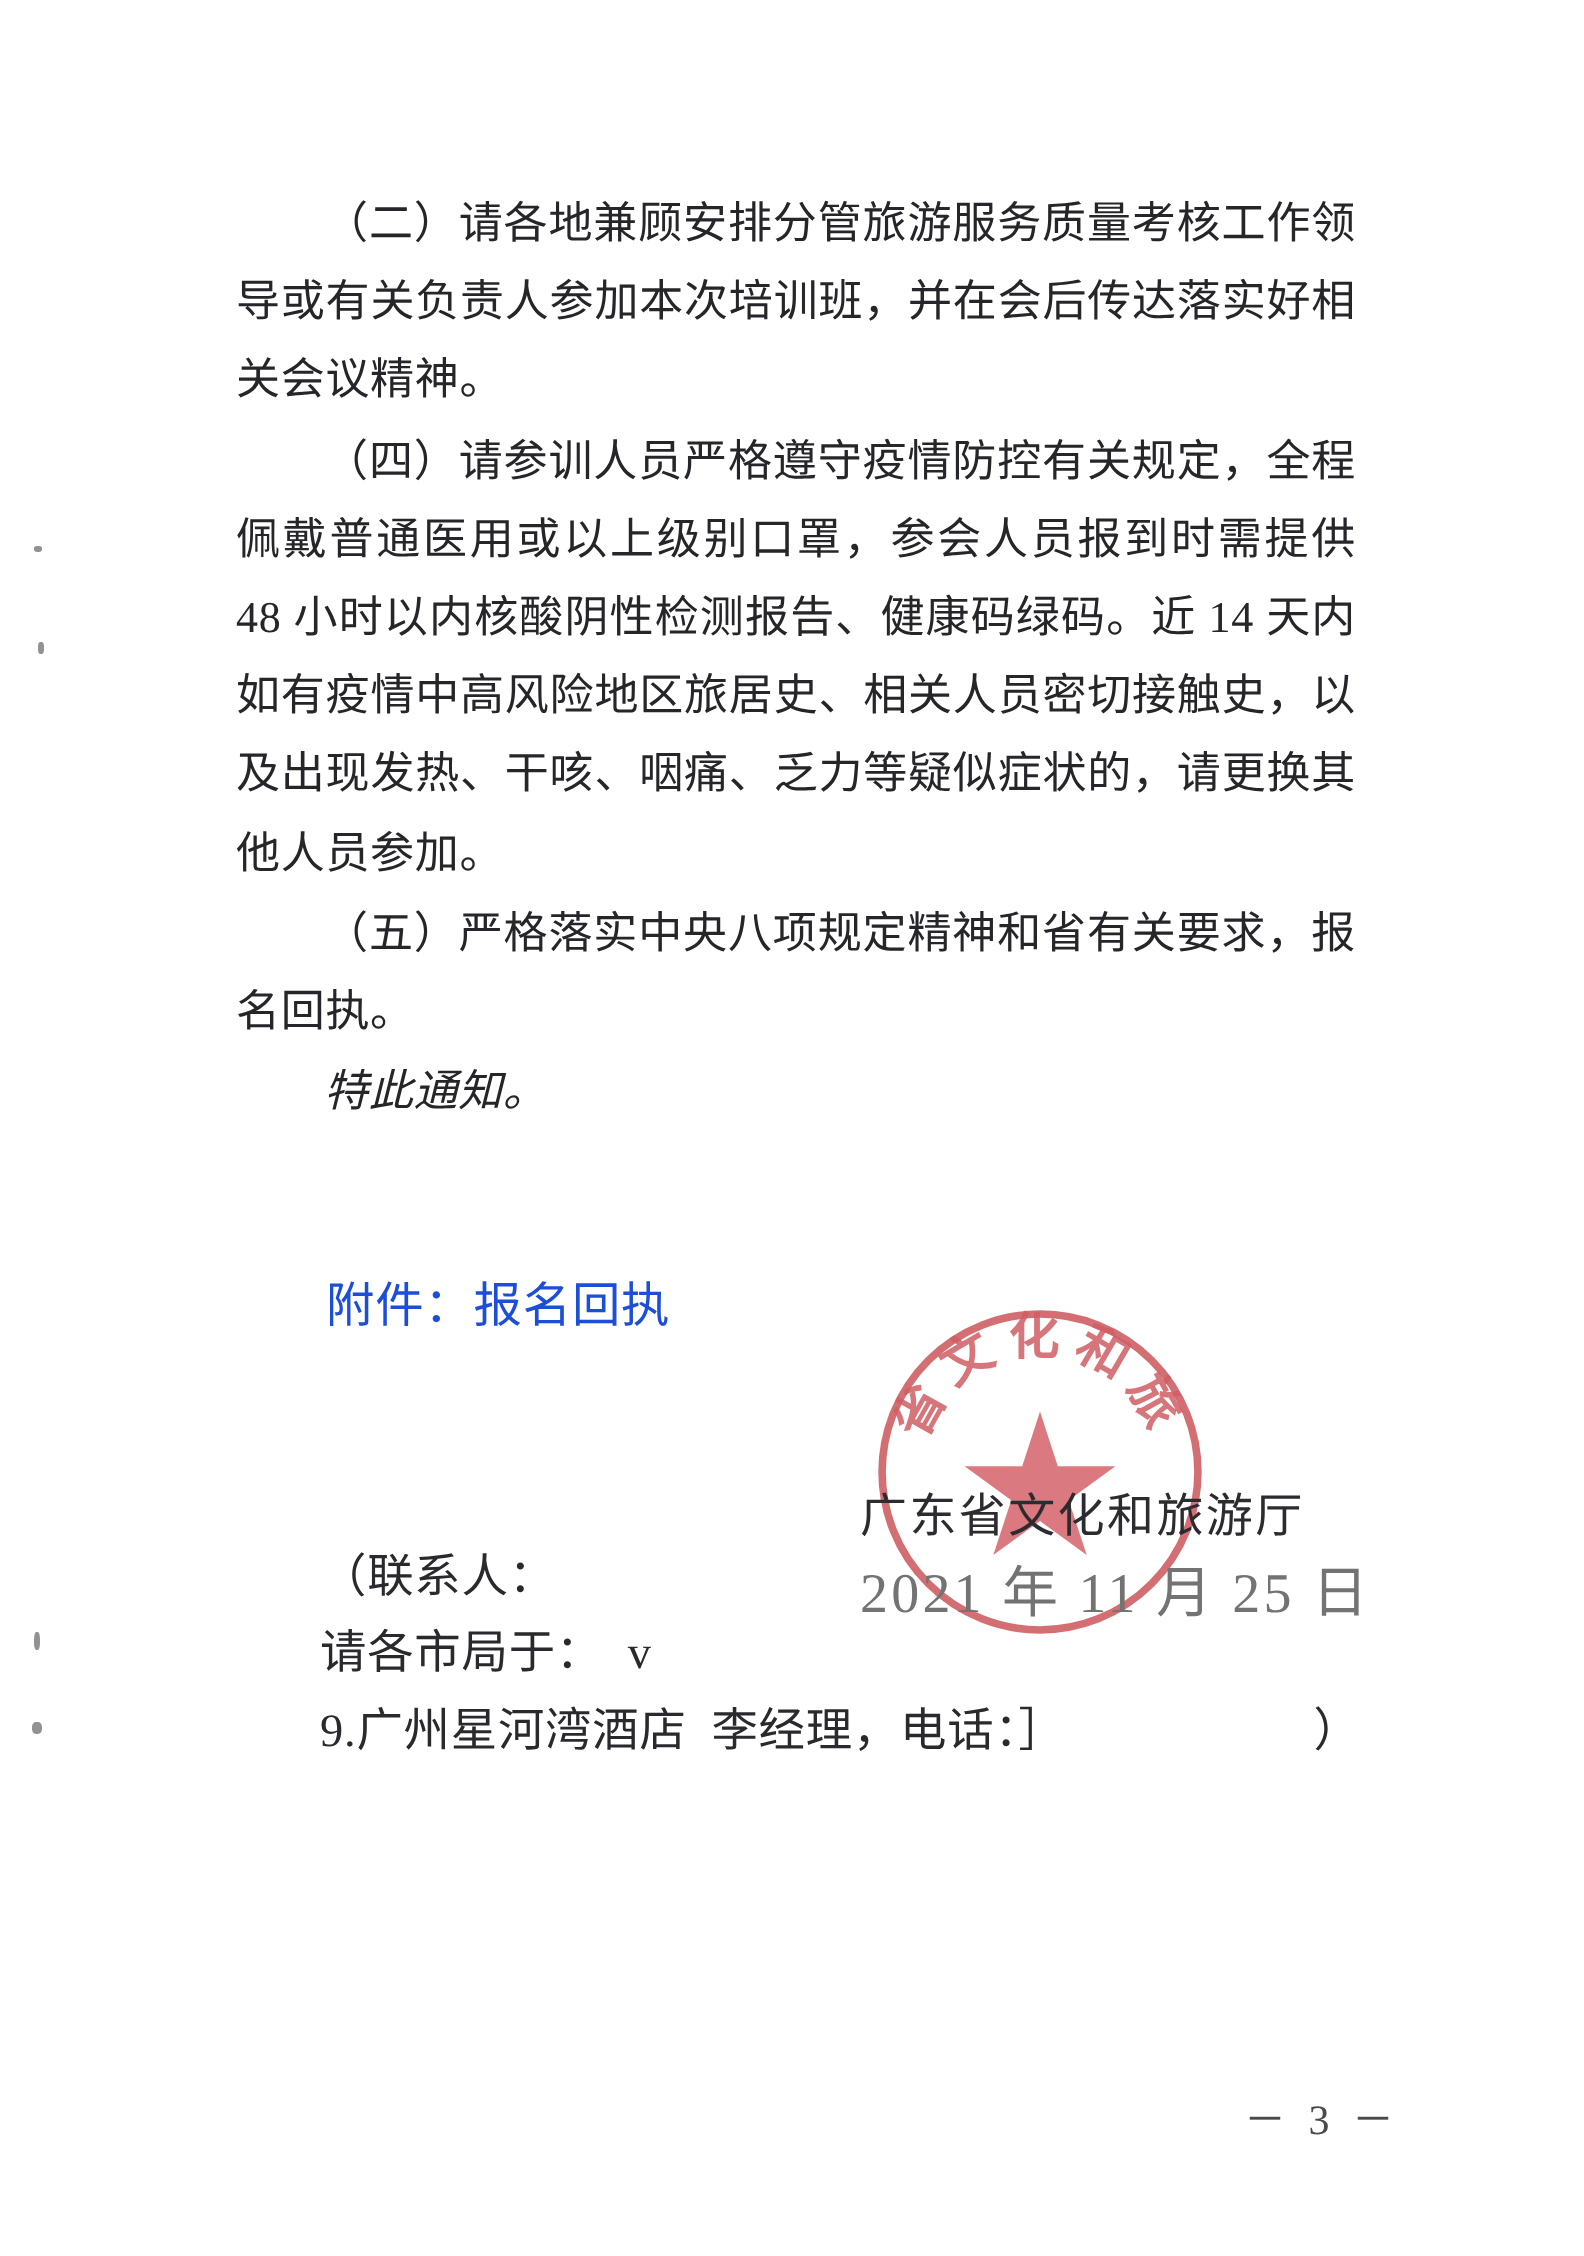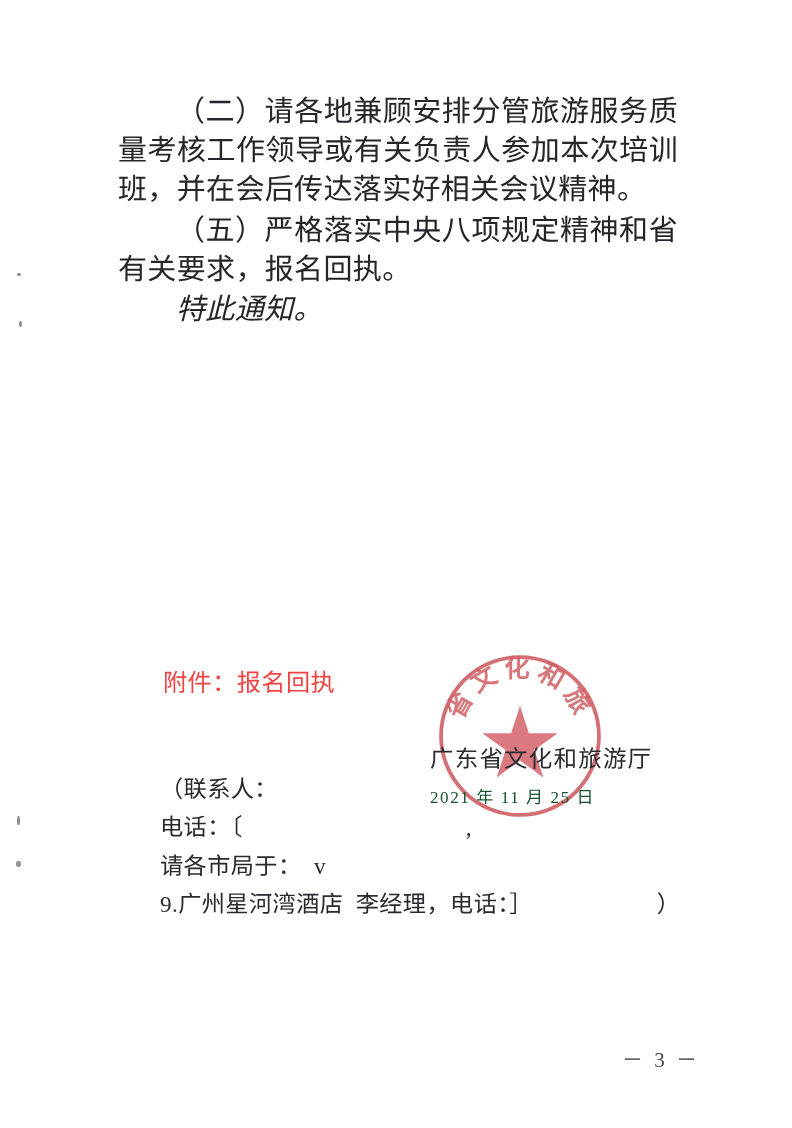--- a/index.html
+++ b/index.html
@@ -23,64 +23,64 @@
   
   .doc-body {
     position: absolute;
     left: 118px;
     top: 92px;
     width: 560px;
   }
 
   .para {
     margin: 0 0 1px 0;
-    font-size: 29px;
+    font-size: 22px;
     line-height: 39.2px;
     letter-spacing: 0.35px;
     color: #26262a;
     text-align: justify;
     text-justify: inter-ideograph;
     text-indent: 2em;
     font-weight: 400;
   }
 
   .para.tight { margin-bottom: 0; font-style: italic; }
 
   
   .attachment-line {
     position: absolute;
     left: 163px;
-    top: 663px;
+    top: 634px;
     font-size: 24.2px;
     line-height: 39.2px;
     letter-spacing: 0.4px;
-    color: #ef4444;
+    color: #1d4ed8;
     white-space: nowrap;
   }
 
   
   .signature-block {
     position: absolute;
     left: 430px;
     top: 742px;
     z-index: 3;
     text-align: left;
   }
   .signature-org {
     font-size: 23.5px;
     line-height: 34px;
     letter-spacing: 1.2px;
     color: #2b2b30;
     white-space: nowrap;
   }
   .signature-date {
-    font-size: 17px;
+    font-size: 28px;
     line-height: 34px;
     letter-spacing: 1.6px;
-    color: #14532d;
+    color: #737373;
     white-space: nowrap;
     margin-top: 5px;
   }
 
   
   .seal {
     position: absolute;
     left: 436px;
     top: 652px;
     width: 168px;
@@ -130,20 +130,21 @@
 
 <div class="page">
 
   <div class="speckle" style="left:17px; top:273px; width:4px; height:3px;"></div>
   <div class="speckle" style="left:19px; top:321px; width:3px; height:6px;"></div>
   <div class="speckle" style="left:17px; top:816px; width:3px; height:9px;"></div>
   <div class="speckle" style="left:16px; top:861px; width:5px; height:6px;"></div>
 
   <div class="doc-body">
     <p class="para">（二）请各地兼顾安排分管旅游服务质量考核工作领导或有关负责人参加本次培训班，并在会后传达落实好相关会议精神。</p>
+    <p class="para">（四）请参训人员严格遵守疫情防控有关规定，全程佩戴普通医用或以上级别口罩，参会人员报到时需提供 48 小时以内核酸阴性检测报告、健康码绿码。近 14 天内如有疫情中高风险地区旅居史、相关人员密切接触史，以及出现发热、干咳、咽痛、乏力等疑似症状的，请更换其他人员参加。</p>
     <p class="para">（五）严格落实中央八项规定精神和省有关要求，报名回执。</p>
     <p class="para tight">特此通知。</p>
   </div>
 
   <div class="attachment-line">附件：报名回执</div>
 
   <div class="seal">
     <svg viewBox="0 0 200 200" xmlns="http://www.w3.org/2000/svg">
       <defs>
         <path id="sealArc" d="M 30,100 A 70,70 0 0 1 170,100"></path>
@@ -156,20 +157,19 @@
     </svg>
   </div>
 
   <div class="signature-block">
     <div class="signature-org">广东省文化和旅游厅</div>
     <div class="signature-date">2021 年 11 月 25 日</div>
   </div>
 
   <div class="contact-block">
     <div class="contact-line">（联系人：</div>
-    <div class="contact-line indent">电话：〔                                    ,</div>
     <div class="contact-line indent">请各市局于：  v</div>
     <div class="contact-line">9.广州星河湾酒店  李经理，电话：］                    ）</div>
   </div>
 
   <div class="page-number">－ 3 －</div>
 
 </div>
 
 </body></html>

